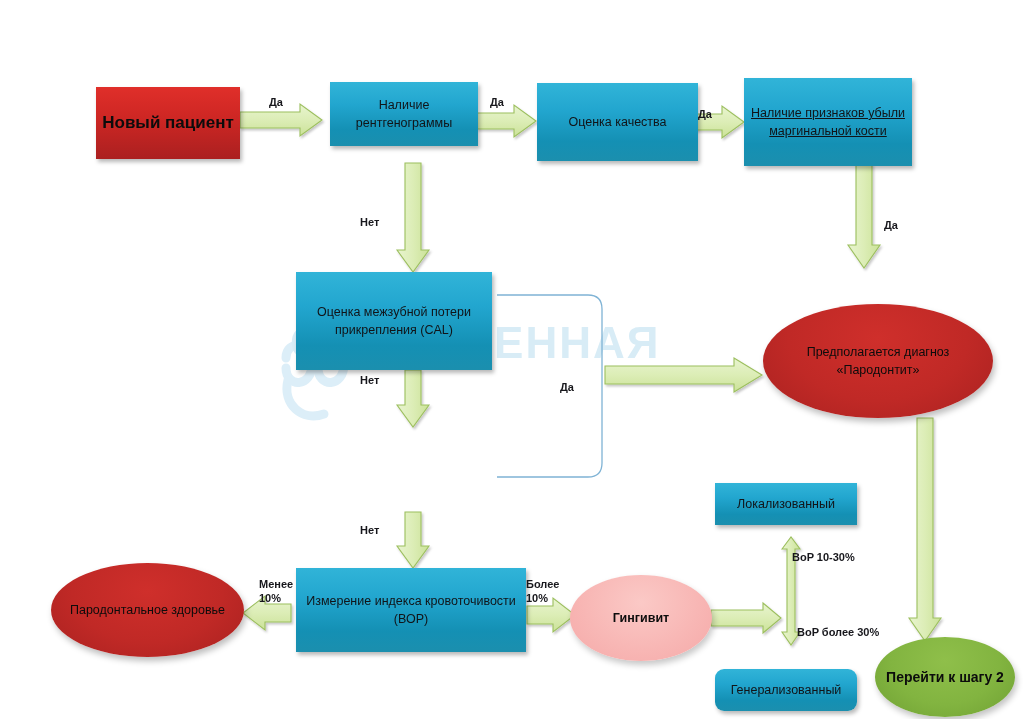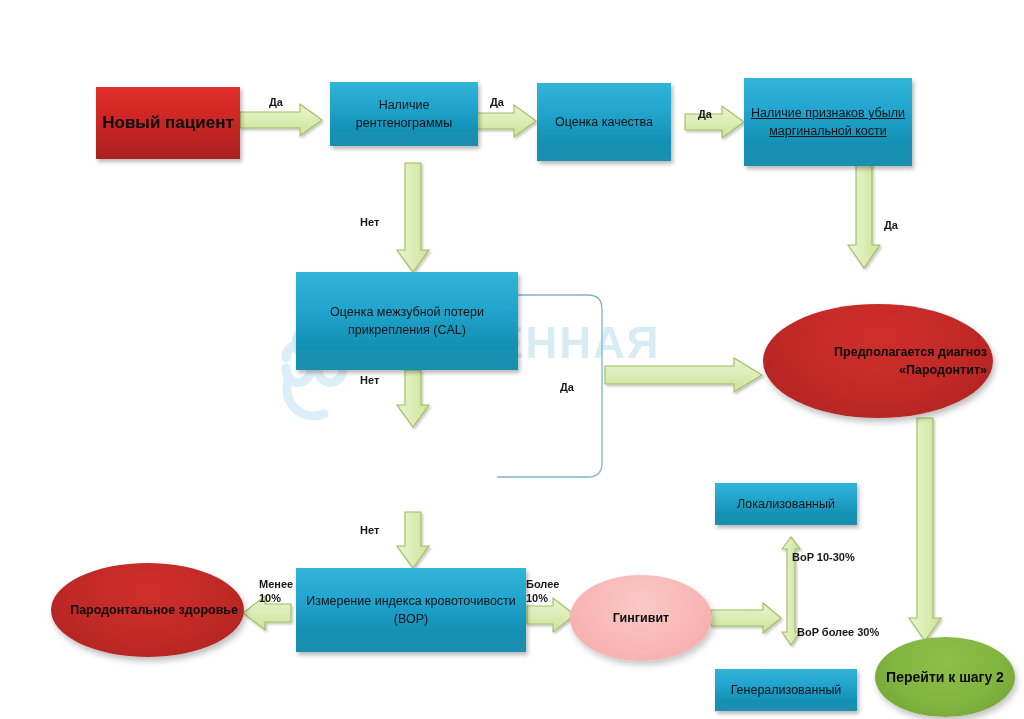--- a/index.html
+++ b/index.html
@@ -36,23 +36,22 @@
     box-shadow:2px 3px 4px rgba(0,0,0,.28);
   }
   .box-red{
     background:linear-gradient(to bottom,#e02f2a 0%,#cf2724 40%,#ab2020 100%);
     color:#0c0c0c;font-size:17px;font-weight:bold;
     box-shadow:2px 3px 4px rgba(0,0,0,.28);
   }
   .ellipse{border-radius:50%;}
   .ell-red{
     background:radial-gradient(ellipse at 50% 30%,#cf2f2b 0%,#c02926 55%,#a92120 100%);
-    color:#0c0c0c;font-size:12.5px;font-weight:bold;
+    color:#0c0c0c;font-size:12.5px;font-weight:normal;
     box-shadow:2px 4px 6px rgba(0,0,0,.26);
-    text-align:right;
   }
   .ell-pink{
     background:radial-gradient(ellipse at 50% 32%,#fbc9c6 0%,#f8b7b5 55%,#f5a9a8 100%);
     color:#0c0c0c;font-size:12.5px;font-weight:bold;
     box-shadow:2px 4px 6px rgba(0,0,0,.22);
   }
   .ell-green{
     background:radial-gradient(ellipse at 50% 30%,#8fbf4a 0%,#82b440 55%,#6fa033 100%);
     color:#0c0c0c;font-size:14px;font-weight:bold;
     box-shadow:2px 4px 6px rgba(0,0,0,.24);
@@ -135,29 +134,29 @@
   </svg>
 
   <div class="node box-red" style="left:96px;top:87px;width:144px;height:72px;">
     <span>Новый пациент</span>
   </div>
 
   <div class="node box" style="left:330px;top:82px;width:148px;height:64px;">
     <span>Наличие рентгенограммы</span>
   </div>
 
-  <div class="node box" style="left:537px;top:83px;width:134px;height:78px;">
+  <div class="node box" style="left:537px;top:83px;width:161px;height:78px;">
     <span>Оценка качества</span>
   </div>
 
   <div class="node box" style="left:744px;top:78px;width:168px;height:88px;text-decoration:underline;">
     <span>Наличие признаков убыли маргинальной кости</span>
   </div>
 
-  <div class="node box" style="left:296px;top:272px;width:222px;height:98px;align-items:center;">
+  <div class="node box" style="left:296px;top:272px;width:196px;height:98px;align-items:center;">
     <span>Оценка межзубной потери прикрепления (CAL)</span>
   </div>
 
 
   <div class="node box" style="left:296px;top:568px;width:230px;height:84px;">
     <span>Измерение индекса кровоточивости (ВОР)</span>
   </div>
 
   <div class="node ellipse ell-red" style="left:763px;top:304px;width:230px;height:114px;">
     <span>Предполагается диагноз «Пародонтит»</span>
@@ -172,21 +171,21 @@
   </div>
 
   <div class="node ellipse ell-green" style="left:875px;top:637px;width:140px;height:80px;">
     <span>Перейти к шагу 2</span>
   </div>
 
   <div class="node box" style="left:715px;top:483px;width:142px;height:42px;">
     <span>Локализованный</span>
   </div>
 
-  <div class="node box" style="left:715px;top:669px;width:142px;height:42px;">
+  <div class="node box" style="left:715px;top:669px;width:142px;height:42px;border-radius:9px;">
     <span>Генерализованный</span>
   </div>
 
   <div class="elabel" style="left:269px;top:96px;">Да</div>
   <div class="elabel" style="left:490px;top:96px;">Да</div>
   <div class="elabel" style="left:698px;top:108px;">Да</div>
   <div class="elabel" style="left:884px;top:219px;">Да</div>
   <div class="elabel" style="left:360px;top:216px;">Нет</div>
   <div class="elabel" style="left:360px;top:374px;">Нет</div>
   <div class="elabel" style="left:560px;top:381px;">Да</div>

